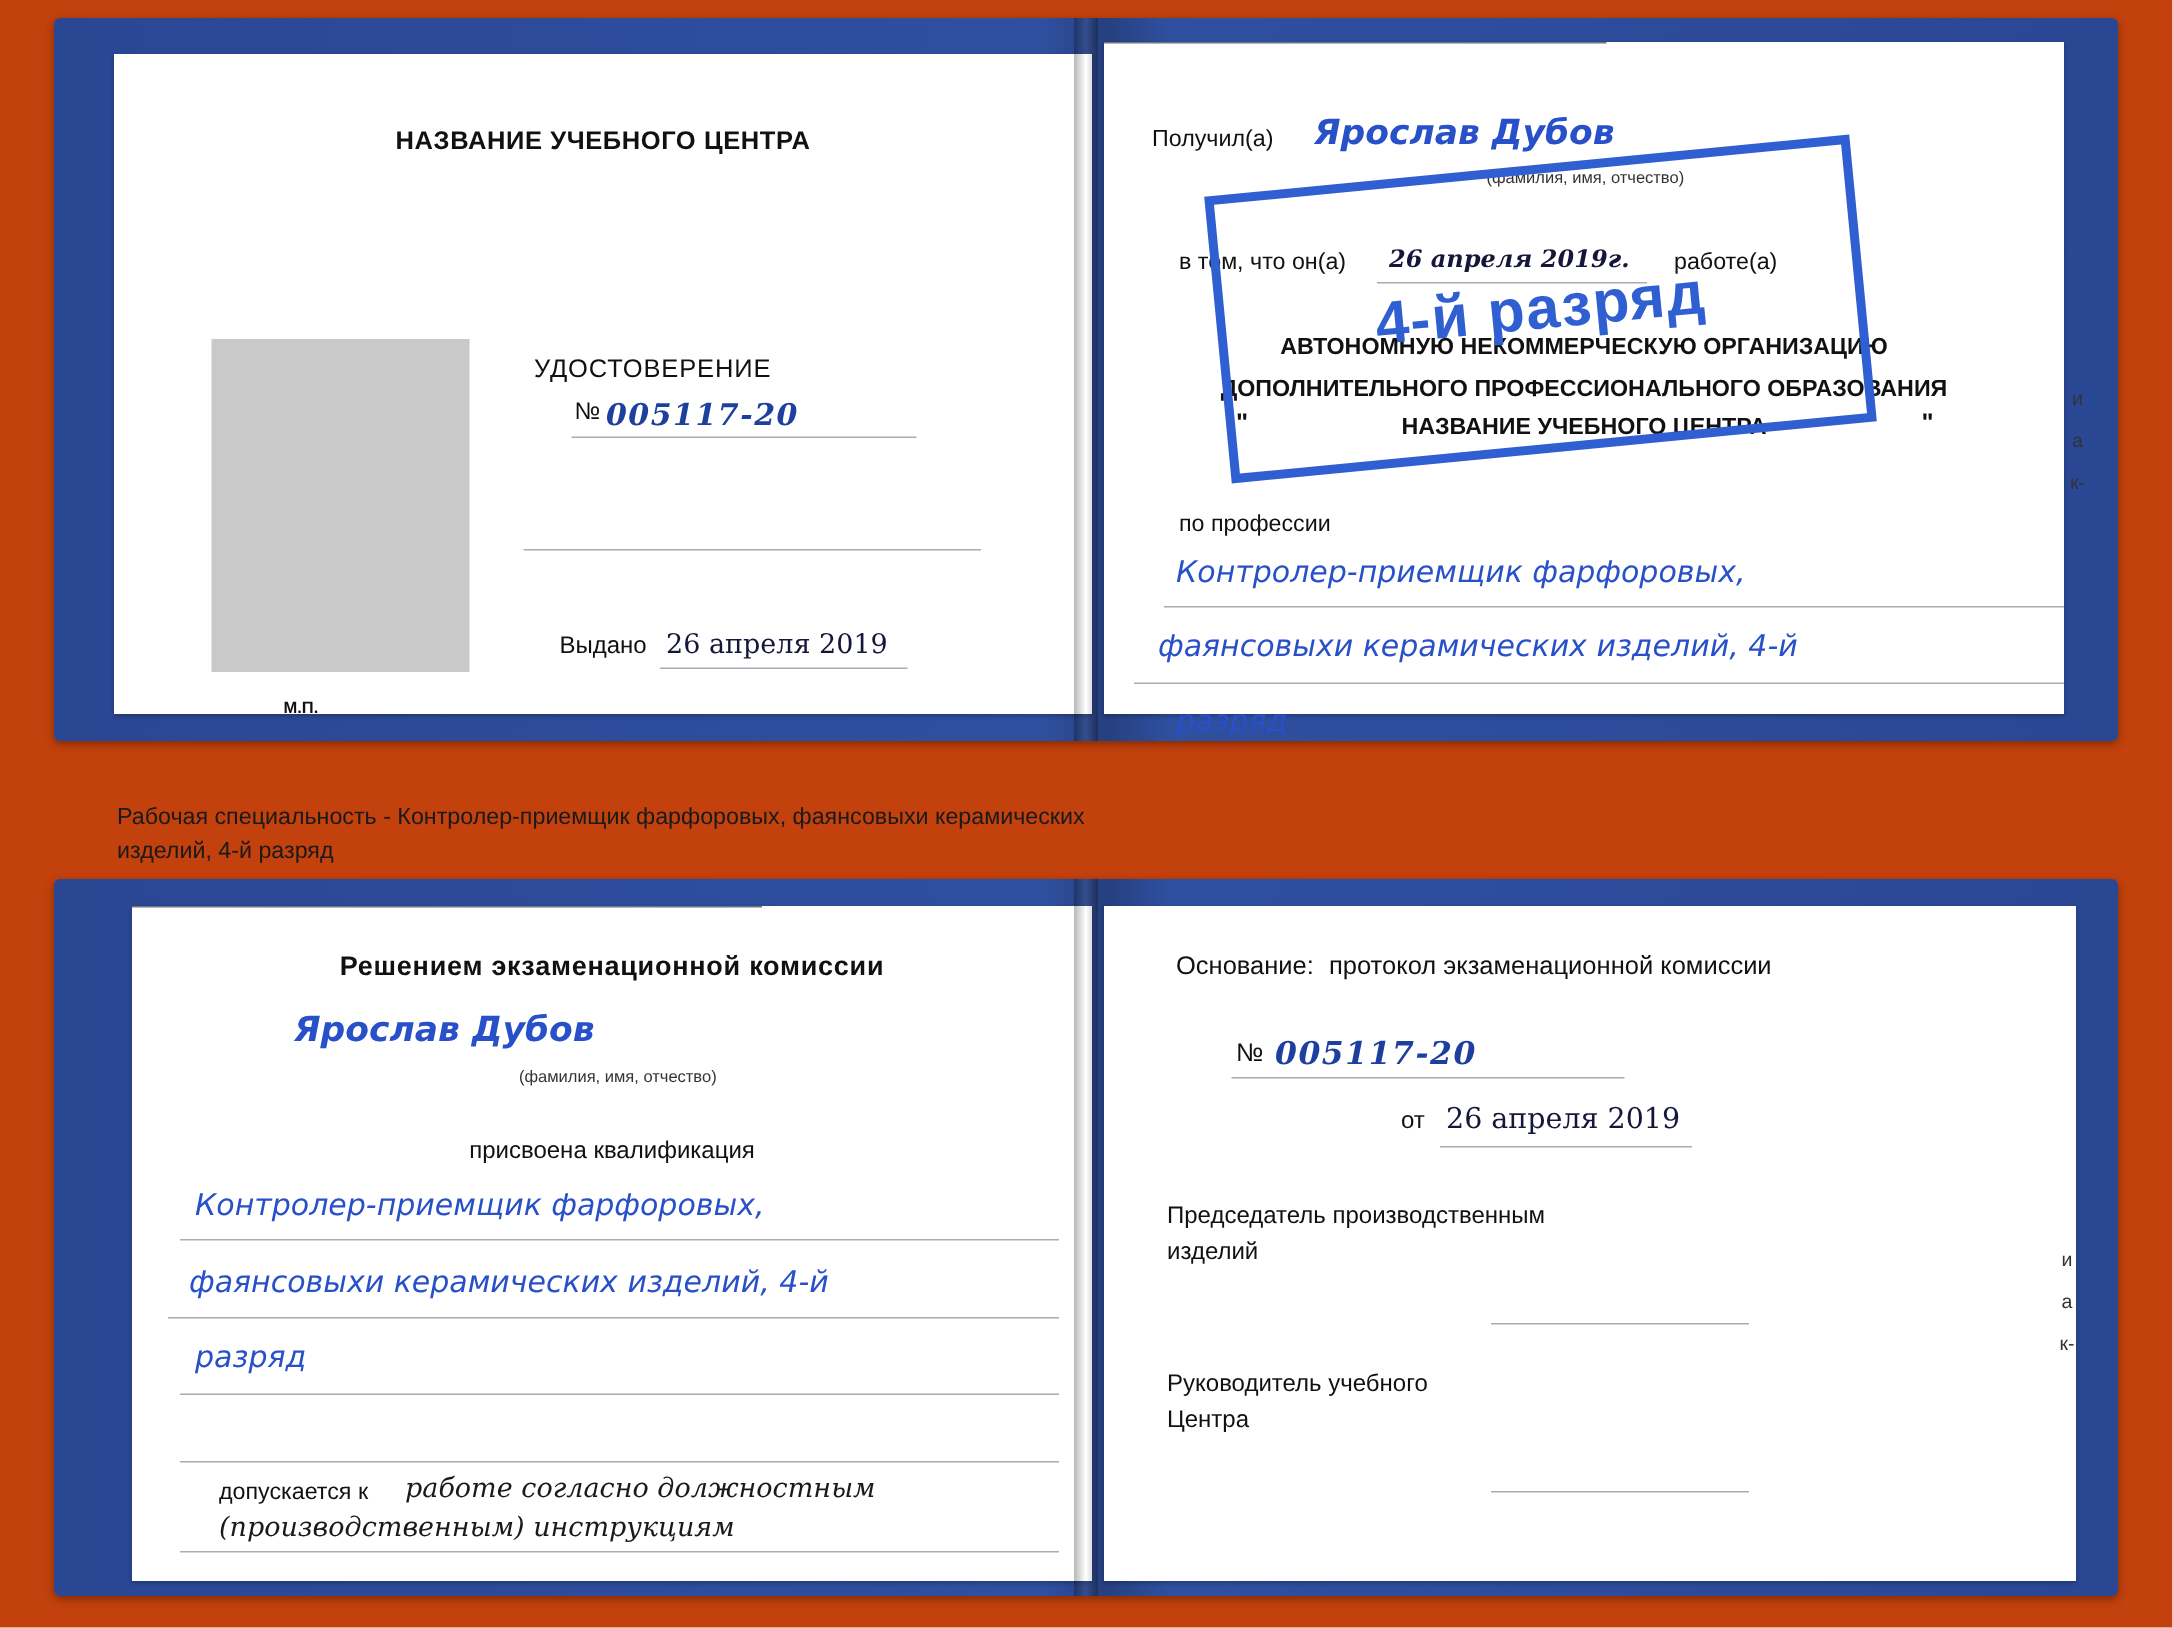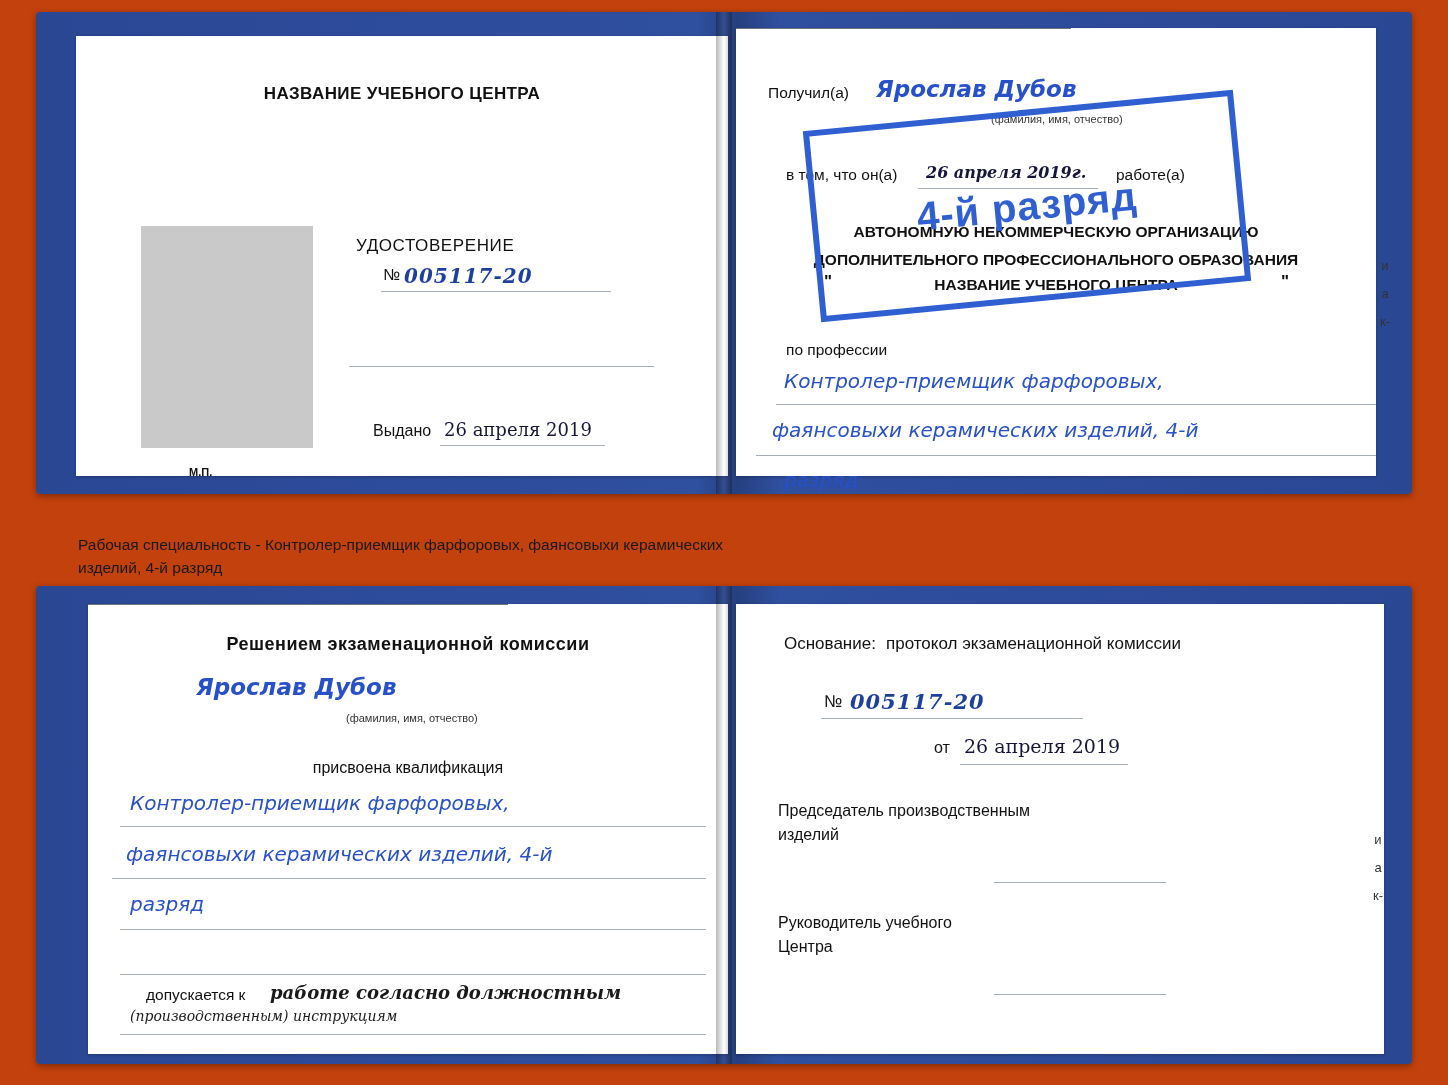--- a/index.html
+++ b/index.html
@@ -210,22 +210,22 @@
 
       <div class="lbl hand-blue" style="left:38px; top:238px; font-size:20px;">фаянсовыхи керамических изделий, 4-й</div>
       <div class="line" style="left:24px; top:274px; width:594px;"></div>
 
       <div class="lbl hand-blue" style="left:42px; top:288px; font-size:20px;">разряд</div>
       <div class="line" style="left:32px; top:325px; width:586px;"></div>
 
       <div class="line" style="left:32px; top:370px; width:586px;"></div>
 
       <div class="lbl printed" style="left:58px; top:382px; font-size:15.5px;">допускается к</div>
-      <div class="lbl hand" style="left:182px; top:378px; font-size:18px; color:#1a1a1a;font-weight:bold;">работе согласно должностным</div>
-      <div class="lbl hand" style="left:42px; top:404px; font-size:14px; color:#1a1a1a;">(производственным) инструкциям</div>
+      <div class="lbl hand" style="left:182px; top:378px; font-size:18px; color:#1a1a1a;">работе согласно должностным</div>
+      <div class="lbl hand" style="left:58px; top:404px; font-size:18px; color:#1a1a1a;">(производственным) инструкциям</div>
       <div class="line" style="left:32px; top:430px; width:586px;"></div>
     </div>
 
     <div class="page-sheet" style="left:700px; top:18px; width:648px; height:450px;">
 
       <div class="lbl printed" style="left:48px; top:30px; font-size:17px;">Основание:</div>
       <div class="lbl printed" style="left:150px; top:30px; font-size:17px;">протокол экзаменационной комиссии</div>
 
       <div class="lbl printed" style="left:88px; top:88px; font-size:17px;">№</div>
       <div class="lbl hand" style="left:114px; top:85px; font-size:21px; font-weight:bold; letter-spacing:1px;">005117-20</div>

